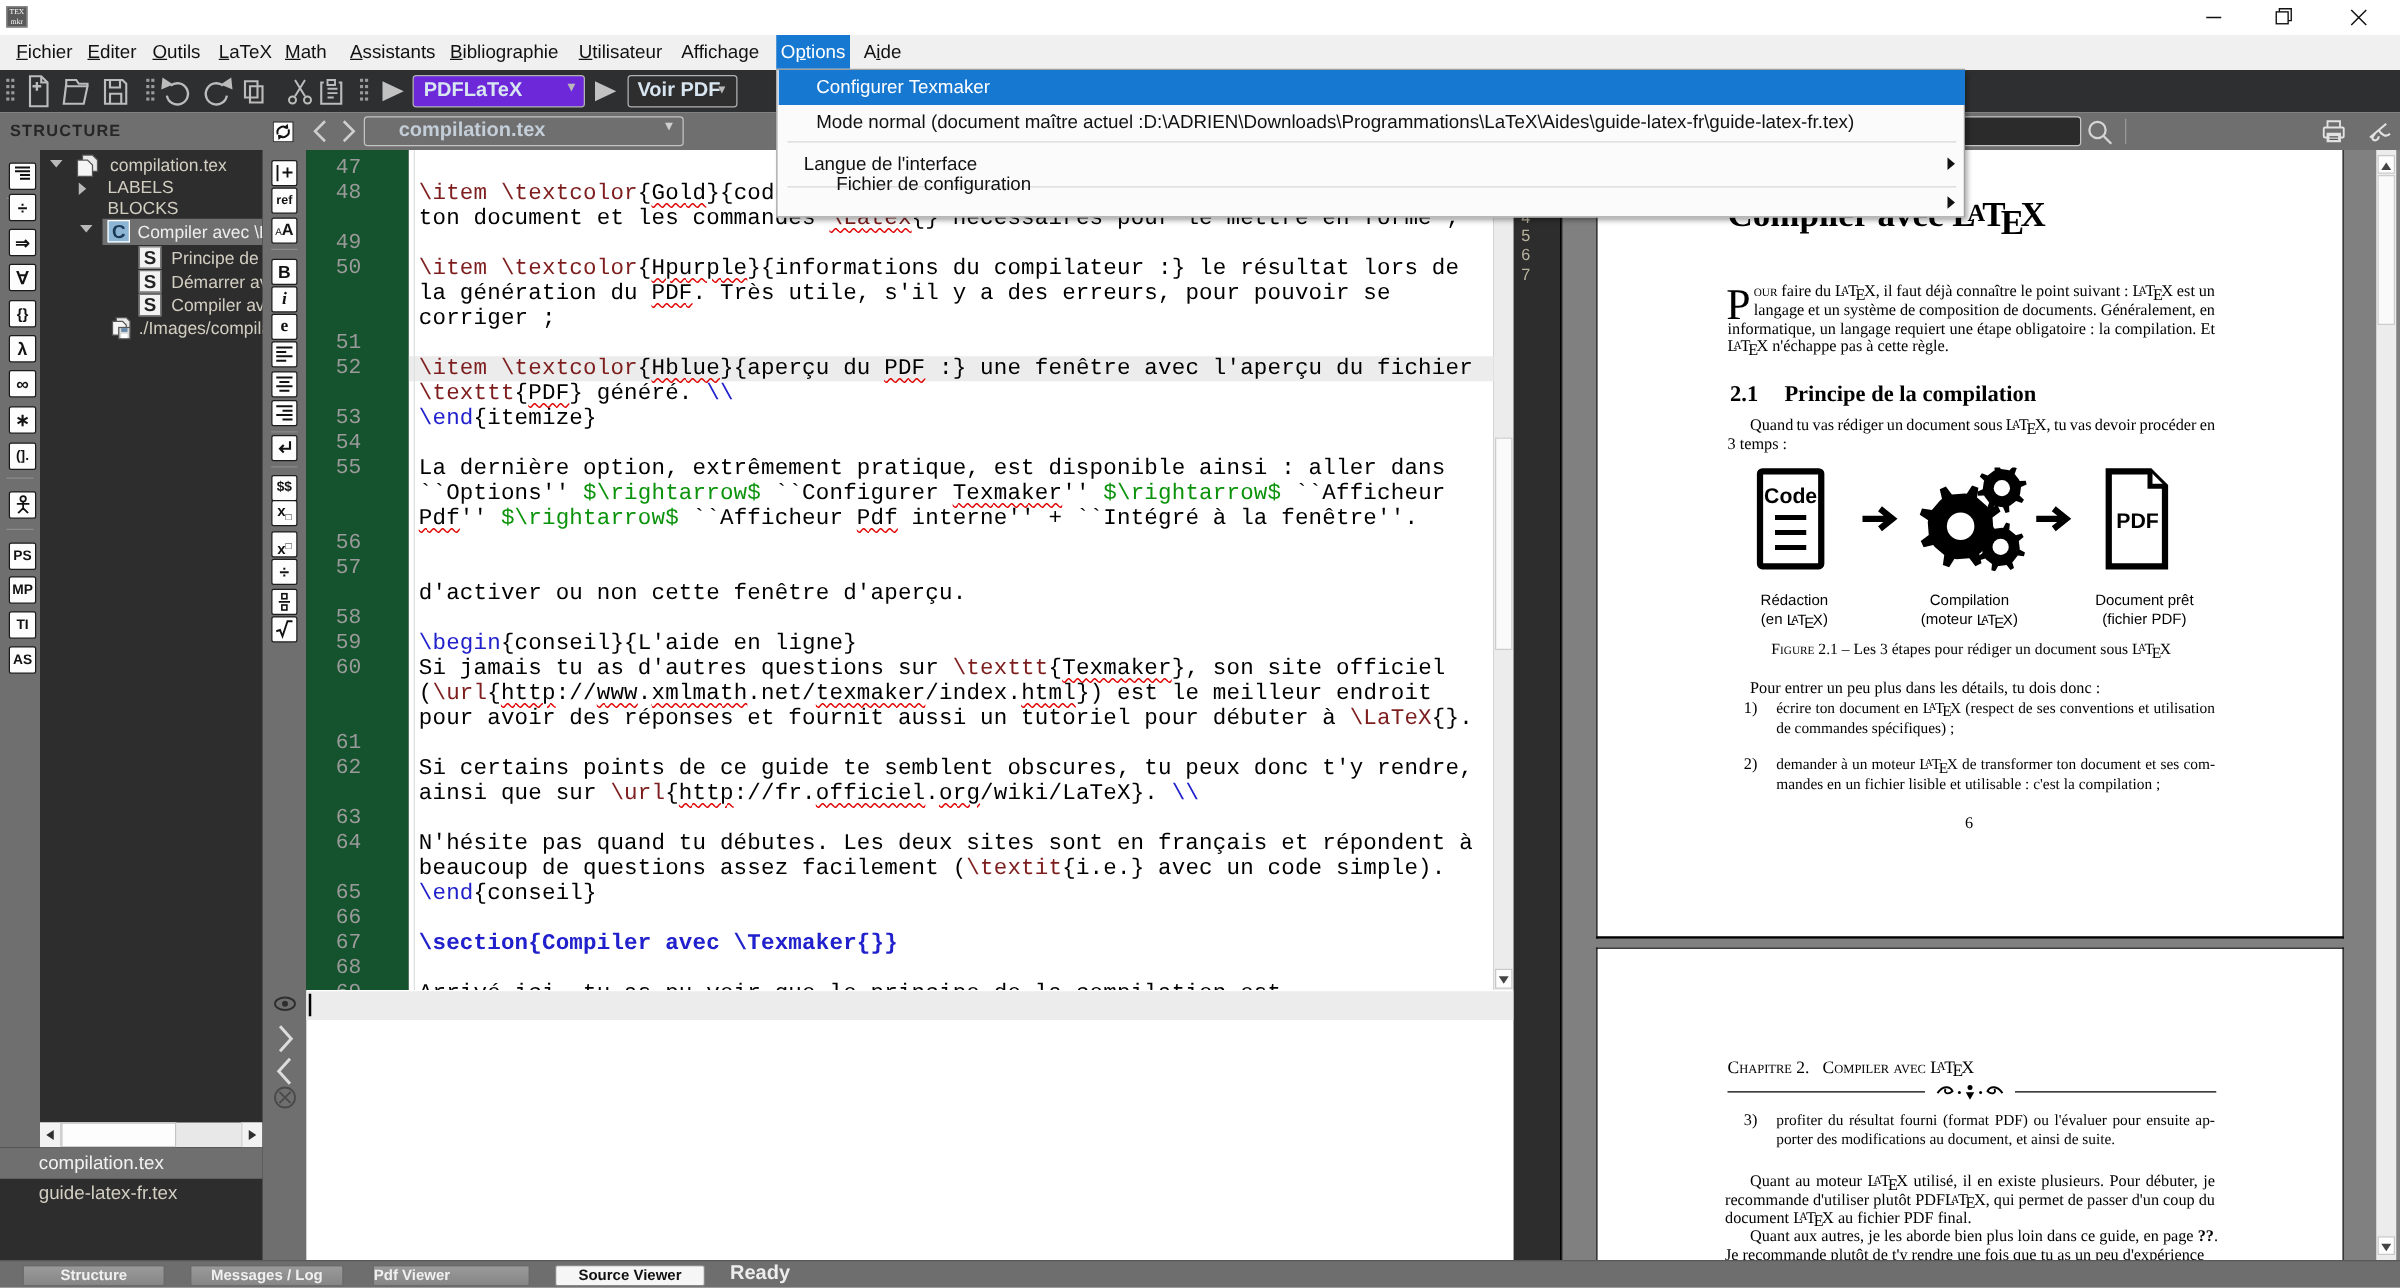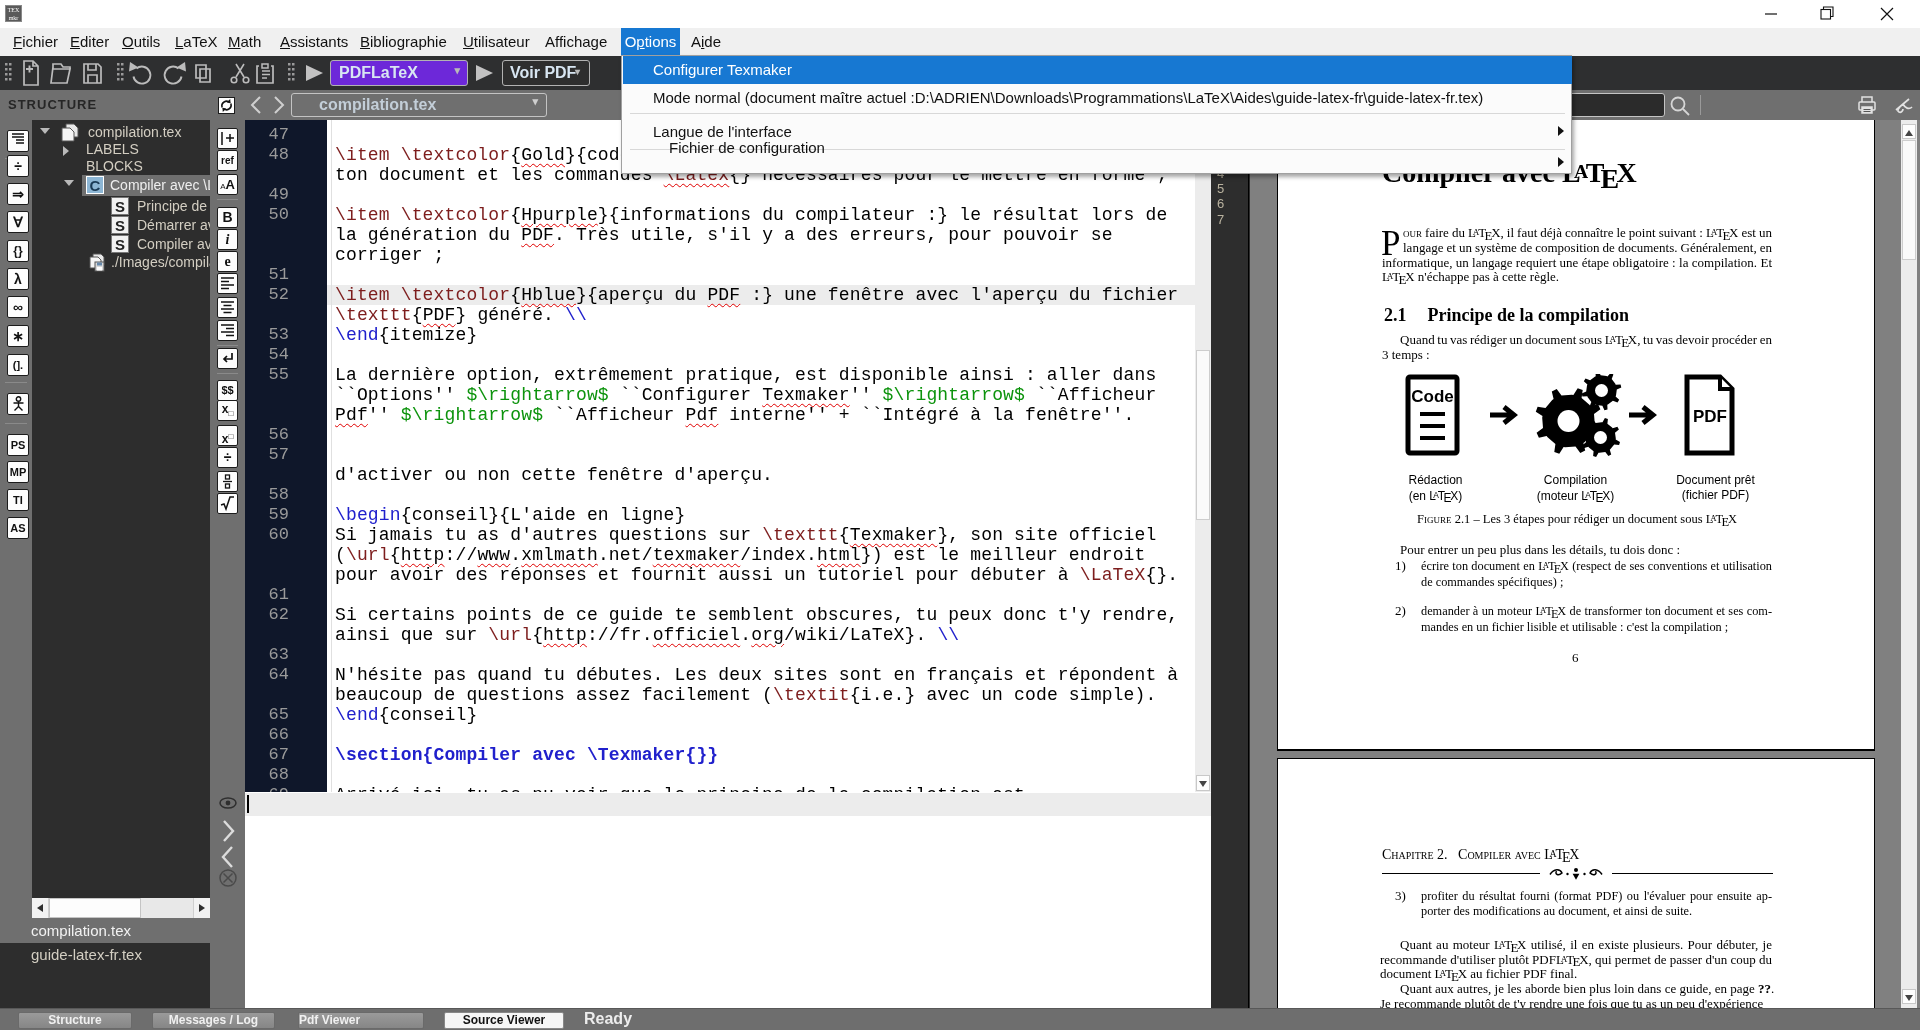--- a/index.html
+++ b/index.html
@@ -14,21 +14,21 @@
 
 #leftstrip{position:absolute;left:0;top:120px;width:32px;height:798px;background:#6f6f6f}
 .lic{position:absolute;left:7px;width:22px;height:22px;background:#fdfdfd;border:1px solid #1c1c1c;border-radius:2px;color:#111;font-size:14px;font-weight:bold;text-align:center;line-height:20px}
 
 #tree{position:absolute;left:32px;top:120px;width:178px;height:798px;background:#2d2d2d;overflow:hidden}
 .trow{position:absolute;font-size:14px;color:#d3cec2;white-space:nowrap}
 
 #midstrip{position:absolute;left:210px;top:120px;width:35px;height:888px;background:#6f6f6f}
 .mic{position:absolute;left:7px;width:21px;height:21px;background:#fdfdfd;border:1px solid #1c1c1c;border-radius:2px;color:#111;text-align:center}
 
-#gutter{position:absolute;left:245px;top:120px;width:82px;height:672px;background:#0f172a}
+#gutter{position:absolute;left:245px;top:120px;width:82px;height:672px;background:#14532d}
 .ln{position:absolute;right:38px;width:44px;text-align:right;font-family:"Liberation Mono",monospace;font-size:17px;color:#9a9a9a;height:20px;line-height:20px}
 #code{position:absolute;left:327px;top:120px;width:868px;height:672px;background:#ffffff;overflow:hidden}
 .cl{position:absolute;left:8px;height:20px;line-height:20px;font-family:"Liberation Mono",monospace;font-size:18px;letter-spacing:0.15px;white-space:pre;color:#000}
 .cmd{color:#7d1d1d}
 .kw{color:#2020cc}
 .mth{color:#0c930c}
 .secl{color:#2020cc;font-weight:bold}
 .sp{text-decoration:underline;text-decoration-style:wavy;text-decoration-color:#e00000;text-decoration-thickness:1px;text-underline-offset:3px}
 #edscroll{position:absolute;left:1195px;top:120px;width:16px;height:672px;background:#ececec}
 #msgpanel{position:absolute;left:245px;top:792px;width:966px;height:216px;background:#ffffff}
@@ -455,18 +455,18 @@
   <div class="abs" style="left:152px;top:3px;width:123px;height:17px;background:linear-gradient(#9a9a9a,#868686);border:1px solid #6a6a6a;border-radius:2px;color:#f0f0f0;font-size:12px;font-weight:bold;text-align:center;line-height:15px">Messages / Log</div>
   <div class="abs" style="left:298px;top:3px;width:126px;height:17px;background:linear-gradient(#9a9a9a,#868686);border:1px solid #6a6a6a;border-radius:2px;color:#f0f0f0;font-size:12px;font-weight:bold;line-height:15px">Pdf Viewer</div>
   <div class="abs" style="left:444px;top:3px;width:120px;height:17px;background:#f6f6f6;border:1px solid #888;border-radius:2px;color:#111;font-size:12px;font-weight:bold;text-align:center;line-height:15px">Source Viewer</div>
   <div class="abs" style="left:584px;top:1px;color:#ededed;font-size:16px;font-weight:bold">Ready</div>
 </div>
 
 <div id="ddmenu">
   <div class="ddrow" style="top:0;width:949px;height:28px;background:#1778d2;color:#fff;padding-left:30px">Configurer Texmaker</div>
   <div class="ddrow" style="top:28px;padding-left:30px">Mode normal (document maître actuel :D:\ADRIEN\Downloads\Programmations\LaTeX\Aides\guide-latex-fr\guide-latex-fr.tex)</div>
   <div class="abs" style="left:8px;top:57px;width:935px;height:1px;background:#d8d8d8"></div>
-  <div class="ddrow" style="top:58px;padding-left:30px;line-height:36px">Langue de l'interface</div>
+  <div class="ddrow" style="top:58px;padding-left:20px;line-height:36px">Langue de l'interface</div>
   <div class="abs" style="left:8px;top:93px;width:935px;height:1px;background:#d8d8d8"></div>
   <div class="ddrow" style="top:78px;padding-left:46px;line-height:27px">Fichier de configuration</div>
   <div class="abs" style="left:936px;top:70px;width:0;height:0;border-left:6px solid #111;border-top:5px solid transparent;border-bottom:5px solid transparent"></div>
   <div class="abs" style="left:936px;top:101px;width:0;height:0;border-left:6px solid #111;border-top:5px solid transparent;border-bottom:5px solid transparent"></div>
 </div>
 
 </body></html>

